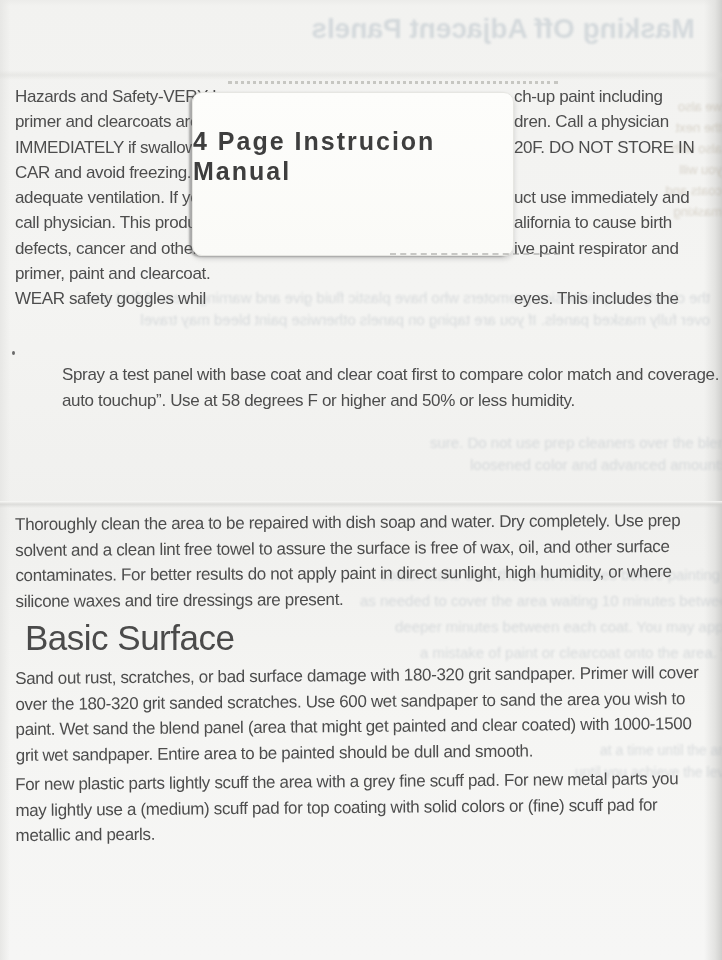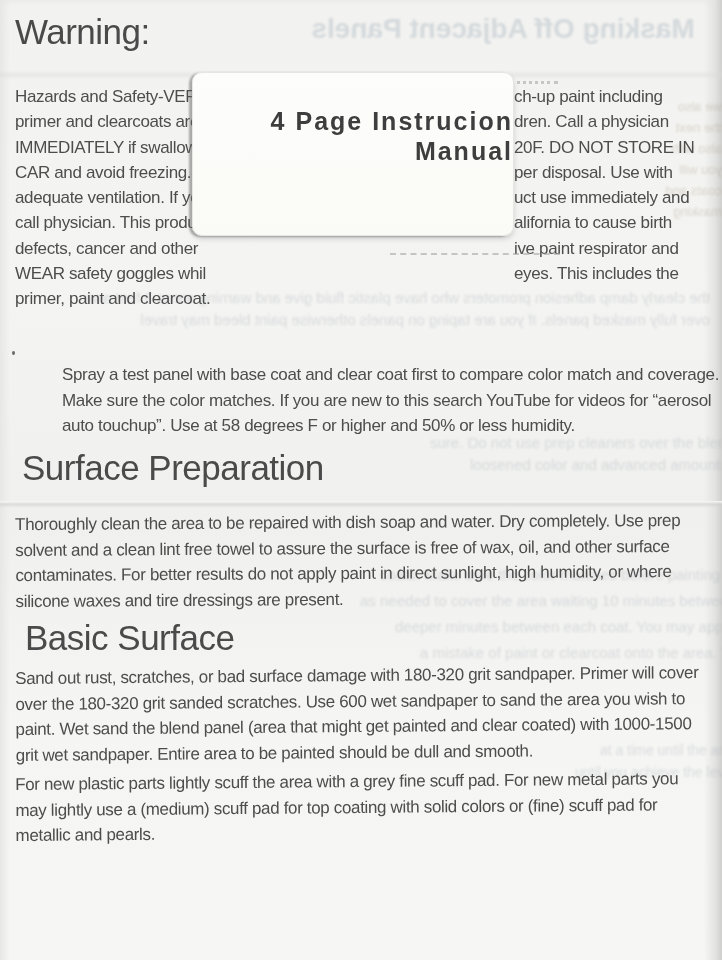--- a/index.html
+++ b/index.html
@@ -28,25 +28,25 @@
 
   
   .warn-block{position:absolute;top:84px;left:15px;width:692px;}
   .wline{position:relative;height:25.3px;}
   .wl{position:absolute;left:0;top:0;}
   .wr{position:absolute;left:499px;top:0;text-align:center;}
 
   
   .perforation{position:absolute;top:81px;left:228px;width:330px;height:0;
     border-top:3px dotted rgba(190,190,186,0.85);}
-  .sticker{position:absolute;top:72px;left:192px;width:320px;height:162px;
+  .sticker{position:absolute;top:92px;left:192px;width:320px;height:162px;
     background:linear-gradient(180deg,#fdfdfb,#fafaf7);
     border:1px solid #e6e6e2;border-radius:10px;
     box-shadow:-3px 1px 2px rgba(95,95,95,0.45), 0 3px 5px rgba(120,120,120,0.28);
-    text-align:right;}
+    text-align:left;}
   .sticker .s1{margin-top:34px;font-size:25px;font-weight:700;letter-spacing:2px;color:#3e3e3e;white-space:nowrap;}
   .sticker .s2{margin-top:1px;font-size:25px;font-weight:700;letter-spacing:2px;color:#3e3e3e;}
   .dash-shadow{position:absolute;top:253px;left:390px;width:170px;height:0;
     border-top:2px dashed rgba(150,150,148,0.5);}
 
   
   .para{position:absolute;left:15px;}
   .stray-dot{position:absolute;top:351px;left:12px;width:3px;height:4px;border-radius:50%;background:#6a6a6a;}
   .seam{position:absolute;top:501px;left:0;width:722px;height:7px;
     background:linear-gradient(180deg, rgba(250,250,248,0.9) 0%, rgba(205,205,202,0.55) 45%, rgba(240,240,238,0) 100%);}
@@ -80,76 +80,72 @@
   <div class="ghost g-line g-clip" style="top:566px;left:380px;width:342px;">coats. Make sure the color matches before painting vehicle. Apply as many medium coats</div>
   <div class="ghost g-line g-clip" style="top:592px;left:360px;width:362px;">as needed to cover the area waiting 10 minutes between each coat, look beneath each</div>
   <div class="ghost g-line g-clip" style="top:618px;left:395px;width:327px;">deeper minutes between each coat. You may apply only one a day with a few</div>
   <div class="ghost g-line g-clip" style="top:644px;left:420px;width:302px;">a mistake of paint or clearcoat onto the area. With 30</div>
 
   <div class="ghost g-line g-clip" style="top:742px;left:600px;width:122px;font-size:14px;">at a time until the area is covered and</div>
   <div class="ghost g-line g-clip" style="top:764px;left:575px;width:147px;font-size:14px;">until you achieve the level effect of the factory color</div>
 
   <div class="band"></div>
 
-  <div class="h" style="top:12px;left:15px;">Warning:</div>
 
   <div class="warn-block t">
     <div class="wline">
       <span class="wl">Hazards and Safety-VERY I</span>
       <span class="wr">ch-up paint including</span>
       </div>
     <div class="wline">
       <span class="wl">primer and clearcoats are</span>
       <span class="wr">dren. Call a physician</span>
       </div>
     <div class="wline">
       <span class="wl">IMMEDIATELY if swallowed</span>
       <span class="wr">20F. DO NOT STORE IN</span>
       </div>
     <div class="wline">
       <span class="wl">CAR and avoid freezing. K</span>
-      <span class="wr">per disposal. Use with</span>
       </div>
     <div class="wline">
       <span class="wl">adequate ventilation. If yo</span>
       <span class="wr">uct use immediately and</span>
       </div>
     <div class="wline">
       <span class="wl">call physician. This produc</span>
       <span class="wr">alifornia to cause birth</span>
       </div>
     <div class="wline">
       <span class="wl">defects, cancer and other</span>
       <span class="wr">ive paint respirator and</span>
       </div>
     <div class="wline">
+      <span class="wl">primer, paint and clearcoat.</span>
+      <span class="wr"></span>
+      </div>
+    <div class="wline">
       <span class="wl">WEAR safety goggles whil</span>
       <span class="wr">eyes. This includes the</span>
-      </div>
-    <div class="wline">
-      <span class="wl">primer, paint and clearcoat.</span>
-      <span class="wr"></span>
       </div>
   </div>
 
   <div class="perforation"></div>
   <div class="sticker">
     <div class="s1">4 Page Instrucion</div>
     <div class="s2">Manual</div>
   </div>
   <div class="dash-shadow"></div>
 
   <div class="stray-dot"></div>
   <div class="para t" style="top:362px;margin-left:47px;">
     <div>Spray a test panel with base coat and clear coat first to compare color match and coverage.</div>
-    <div>Make sure the color matches.  If you are new to this search YouTube for videos for “aerosol</div>
     <div>auto touchup”.  Use at 58 degrees F or higher and 50% or less humidity.</div>
   </div>
 
-  <div class="h" style="top:448px;left:22px;">Surface Preparation</div>
   <div class="seam"></div>
   <div class="para t tilt1" style="top:512px;">
     <div>Thoroughly clean the area to be repaired with dish soap and water.  Dry completely. Use prep</div>
     <div>solvent and a clean lint free towel to assure the surface is free of wax, oil, and other surface</div>
     <div>contaminates. For better results do not apply paint in direct sunlight, high humidity, or where</div>
     <div>silicone waxes and tire dressings are present.</div>
   </div>
 
   <div class="h" style="top:618px;left:25px;">Basic Surface</div>
   <div class="para t tilt2" style="top:666px;">

